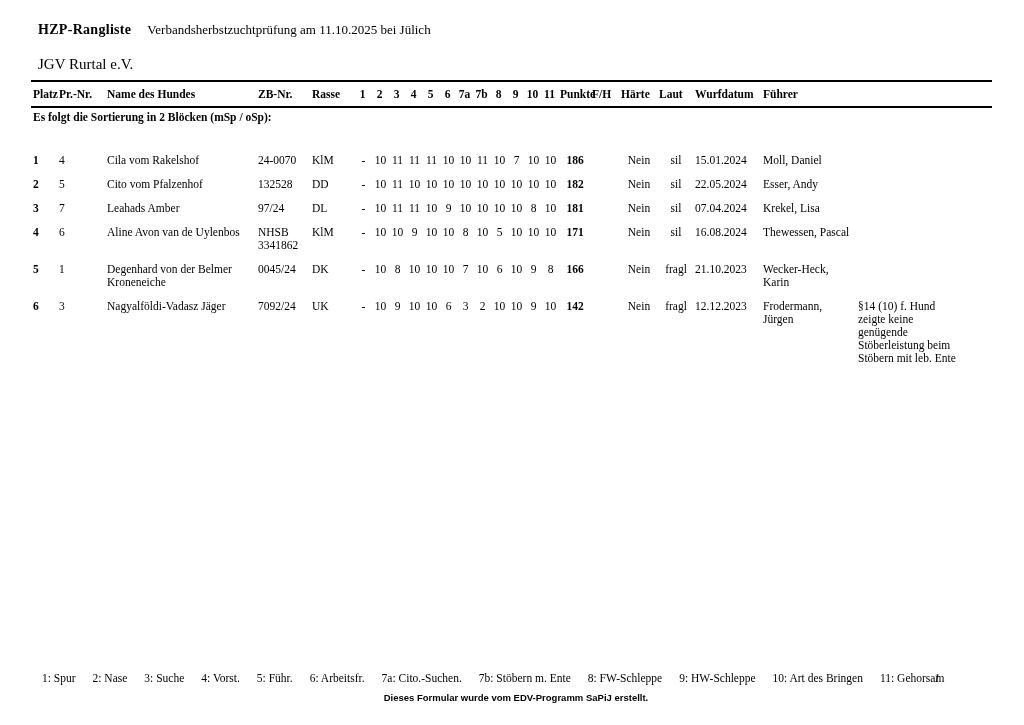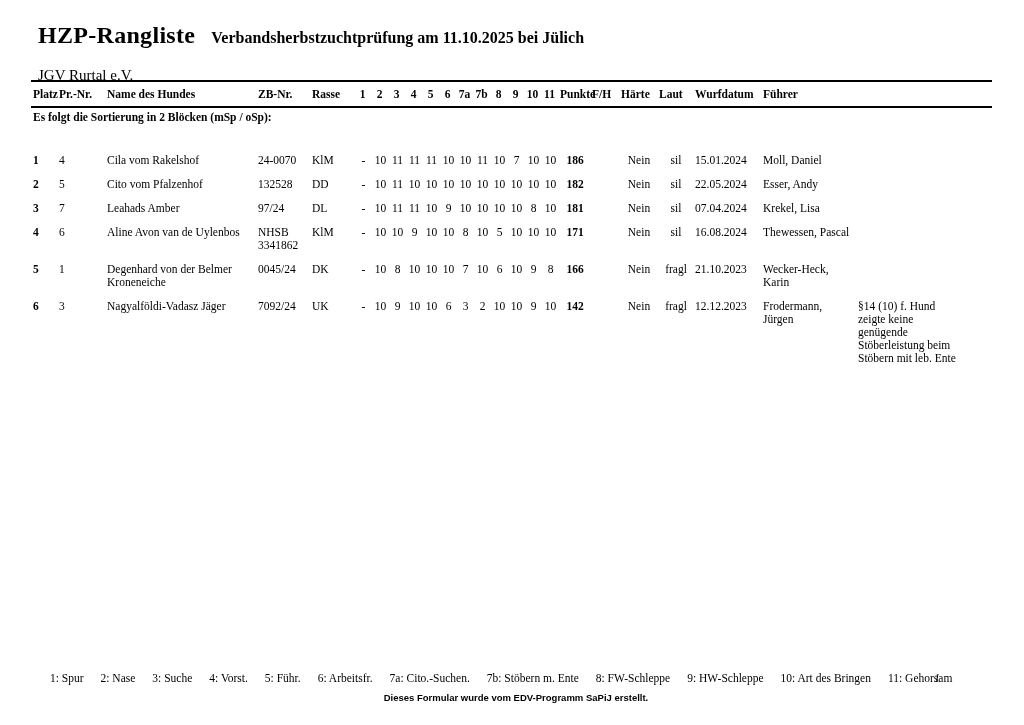--- a/index.html
+++ b/index.html
@@ -4,22 +4,22 @@
 <style>
   html,body { margin:0; padding:0; background:#e8e8e8; }
   .page {
     position:relative; width:1024px; height:725px; background:#ffffff;
     font-family:"Liberation Serif", serif; color:#000; overflow:hidden;
     margin:0 auto;
   }
   
   .doc-header { position:absolute; left:38px; top:22px; }
   .title-line { display:flex; align-items:baseline; gap:16px; }
-  .doc-title { font-size:24px; font-weight:bold; letter-spacing:0.3px; }
-  .doc-subtitle { font-size:16px; font-weight:bold; }
+  .doc-title { font-size:14px; font-weight:bold; letter-spacing:0.3px; }
+  .doc-subtitle { font-size:13px; font-weight:normal; }
   .club-name { font-size:15px; margin-top:18px; }
 
   
   .table-wrap { position:absolute; left:31px; top:80px; }
   table.rank { border-collapse:collapse; table-layout:fixed; width:961px; font-size:11.5px; }
   table.rank thead th {
     border-top:2px solid #000; border-bottom:2px solid #000;
     font-weight:bold; text-align:left; padding:6px 0 6px 2px;
     font-size:11.5px; white-space:nowrap; overflow:visible;margin-left:10px;
   }
@@ -33,21 +33,21 @@
   td.pre { white-space:pre-line; }
   td.platz { font-weight:bold; padding-left:6px; }
   td.prnr { padding-left:13px; }
   tr.note-row td {
     font-weight:bold; font-size:11.5px; padding:3px 0 30px 2px; line-height:13px;
   }
 
   
   .legend {
     position:absolute; left:42px; top:672px; display:flex; gap:17px;
-    font-size:11.5px; white-space:nowrap;margin-left:8px;
+    font-size:11.5px; white-space:nowrap;
   }
   .legend span { white-space:nowrap; }
   .page-number {
     position:absolute; left:934px; top:671px; font-size:12px; font-style:italic;
   }
   .program-note {
     position:absolute; left:8px; right:0; top:692px; text-align:center;
     font-family:"Liberation Sans", sans-serif; font-weight:bold; font-size:9.5px;
   }
 </style>

